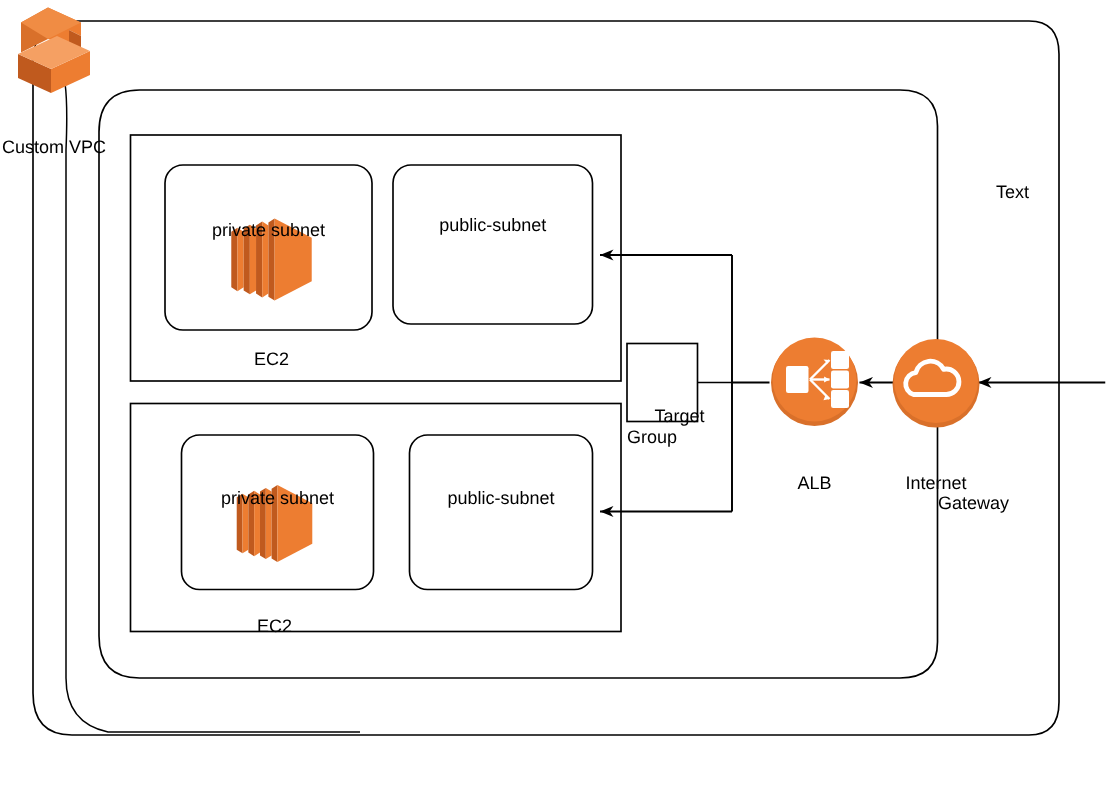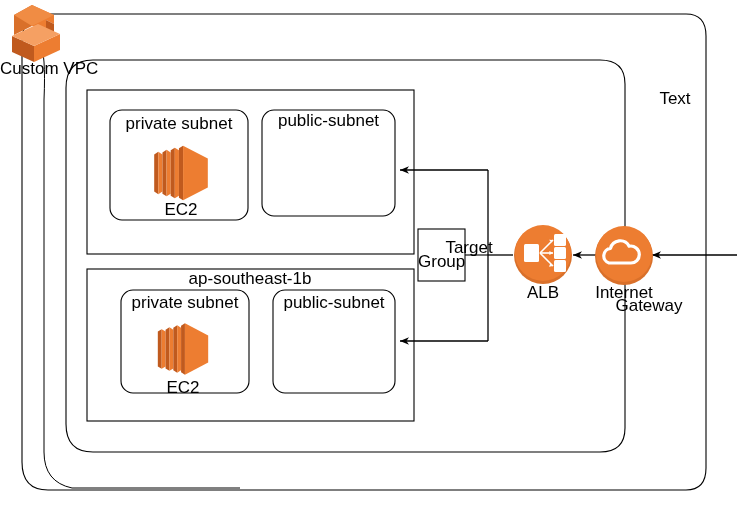--- a/index.html
+++ b/index.html
@@ -24,26 +24,27 @@
   }
   .svg-layer {
     position: absolute;
     left: 0;
     top: 0;
     width: 737px;
     height: 525px;
   }
   .lbl {
     position: absolute;
-    font-size: 17px;
+    font-size: 12px;
     line-height: 13px;
     color: #000000;
     white-space: nowrap;
     text-align: center;
     user-select: none;
+    margin-top: 30px;
   }
 </style>
 </head>
 <body>
 
 <div id="diagram-root">
 
   <svg class="svg-layer" viewBox="0 0 737 525" xmlns="http://www.w3.org/2000/svg">
     <defs>
       <marker id="arrowL" markerWidth="10" markerHeight="8" refX="9" refY="4" orient="auto" markerUnits="userSpaceOnUse">
@@ -136,29 +137,28 @@
 
   <div class="lbl" style="left:0px; top:62px; width:72px;">Custom VPC</div>
 
 
   <div class="lbl" style="left:110px; top:117px; width:138px;">private subnet</div>
 
   <div class="lbl" style="left:262px; top:114px; width:133px;">public-subnet</div>
 
   <div class="lbl" style="left:148px; top:203px; width:66px;">EC2</div>
 
-  <div class="lbl" style="left:110px; top:272px; width:280px;">ap-southeast-1b</div>
 
   <div class="lbl" style="left:121px; top:296px; width:128px;">private subnet</div>
 
   <div class="lbl" style="left:273px; top:296px; width:122px;">public-subnet</div>
 
   <div class="lbl" style="left:152px; top:381px; width:62px;">EC2</div>
 
-  <div class="lbl" style="left:434px; top:241px; width:70px;">Target</div>
+  <div class="lbl" style="left:418px; top:241px; width:70px;">Target</div>
   <div class="lbl" style="left:418px; top:255px; width:33px;">Group</div>
 
   <div class="lbl" style="left:513px; top:286px; width:60px;">ALB</div>
 
   <div class="lbl" style="left:589px; top:286px; width:70px;">Internet</div>
   <div class="lbl" style="left:614px; top:299px; width:70px;">Gateway</div>
 
   <div class="lbl" style="left:645px; top:92px; width:60px;">Text</div>
 
 

